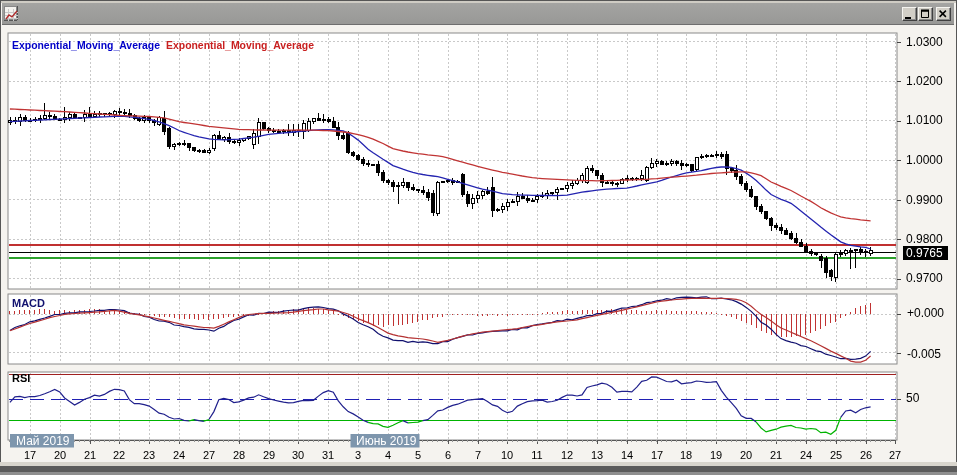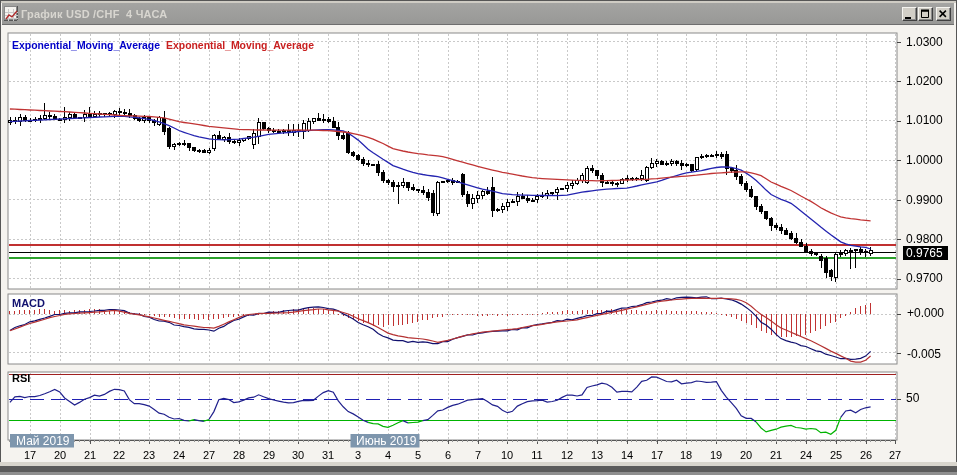--- a/index.html
+++ b/index.html
@@ -12,21 +12,20 @@
 .bottom2{position:absolute;left:0;top:466px;width:957px;height:6px;background:#5b5b5b}
 .bottom3{position:absolute;left:0;top:472px;width:957px;height:3px;background:#8f8f8f}
 </style></head><body>
 <div class="frame"></div>
 <div style="position:absolute;left:1px;top:1px;width:955px;height:2px;background:#cfccc4"></div>
 <div class="titlebar">
  <div class="icon"><svg width="13" height="14">
         <path d="M0 10.5h13M0 7.5h13M0 4.5h13M3.5 1v12M8.5 1v12" stroke="#c8c8c8" stroke-width="1"></path>
         <polyline points="1,11 4,7 7,9 12,3" fill="none" stroke="#b02828" stroke-width="1.3"></polyline>
       </svg></div>
- <div class="titletext">График USD /CHF&nbsp; 4 ЧАСА</div>
  <div class="btn" style="left:900px">
       <svg width="13" height="12">
         <path d="M2 10h6" stroke="#000" stroke-width="2"></path>
       </svg>
     </div>
  <div class="btn" style="left:916px">
       <svg width="13" height="12">
         <path d="M2.5 3h7v6.5h-7z" fill="none" stroke="#000"></path>
         <path d="M2 2.5h8" stroke="#000" stroke-width="2"></path>
       </svg>

